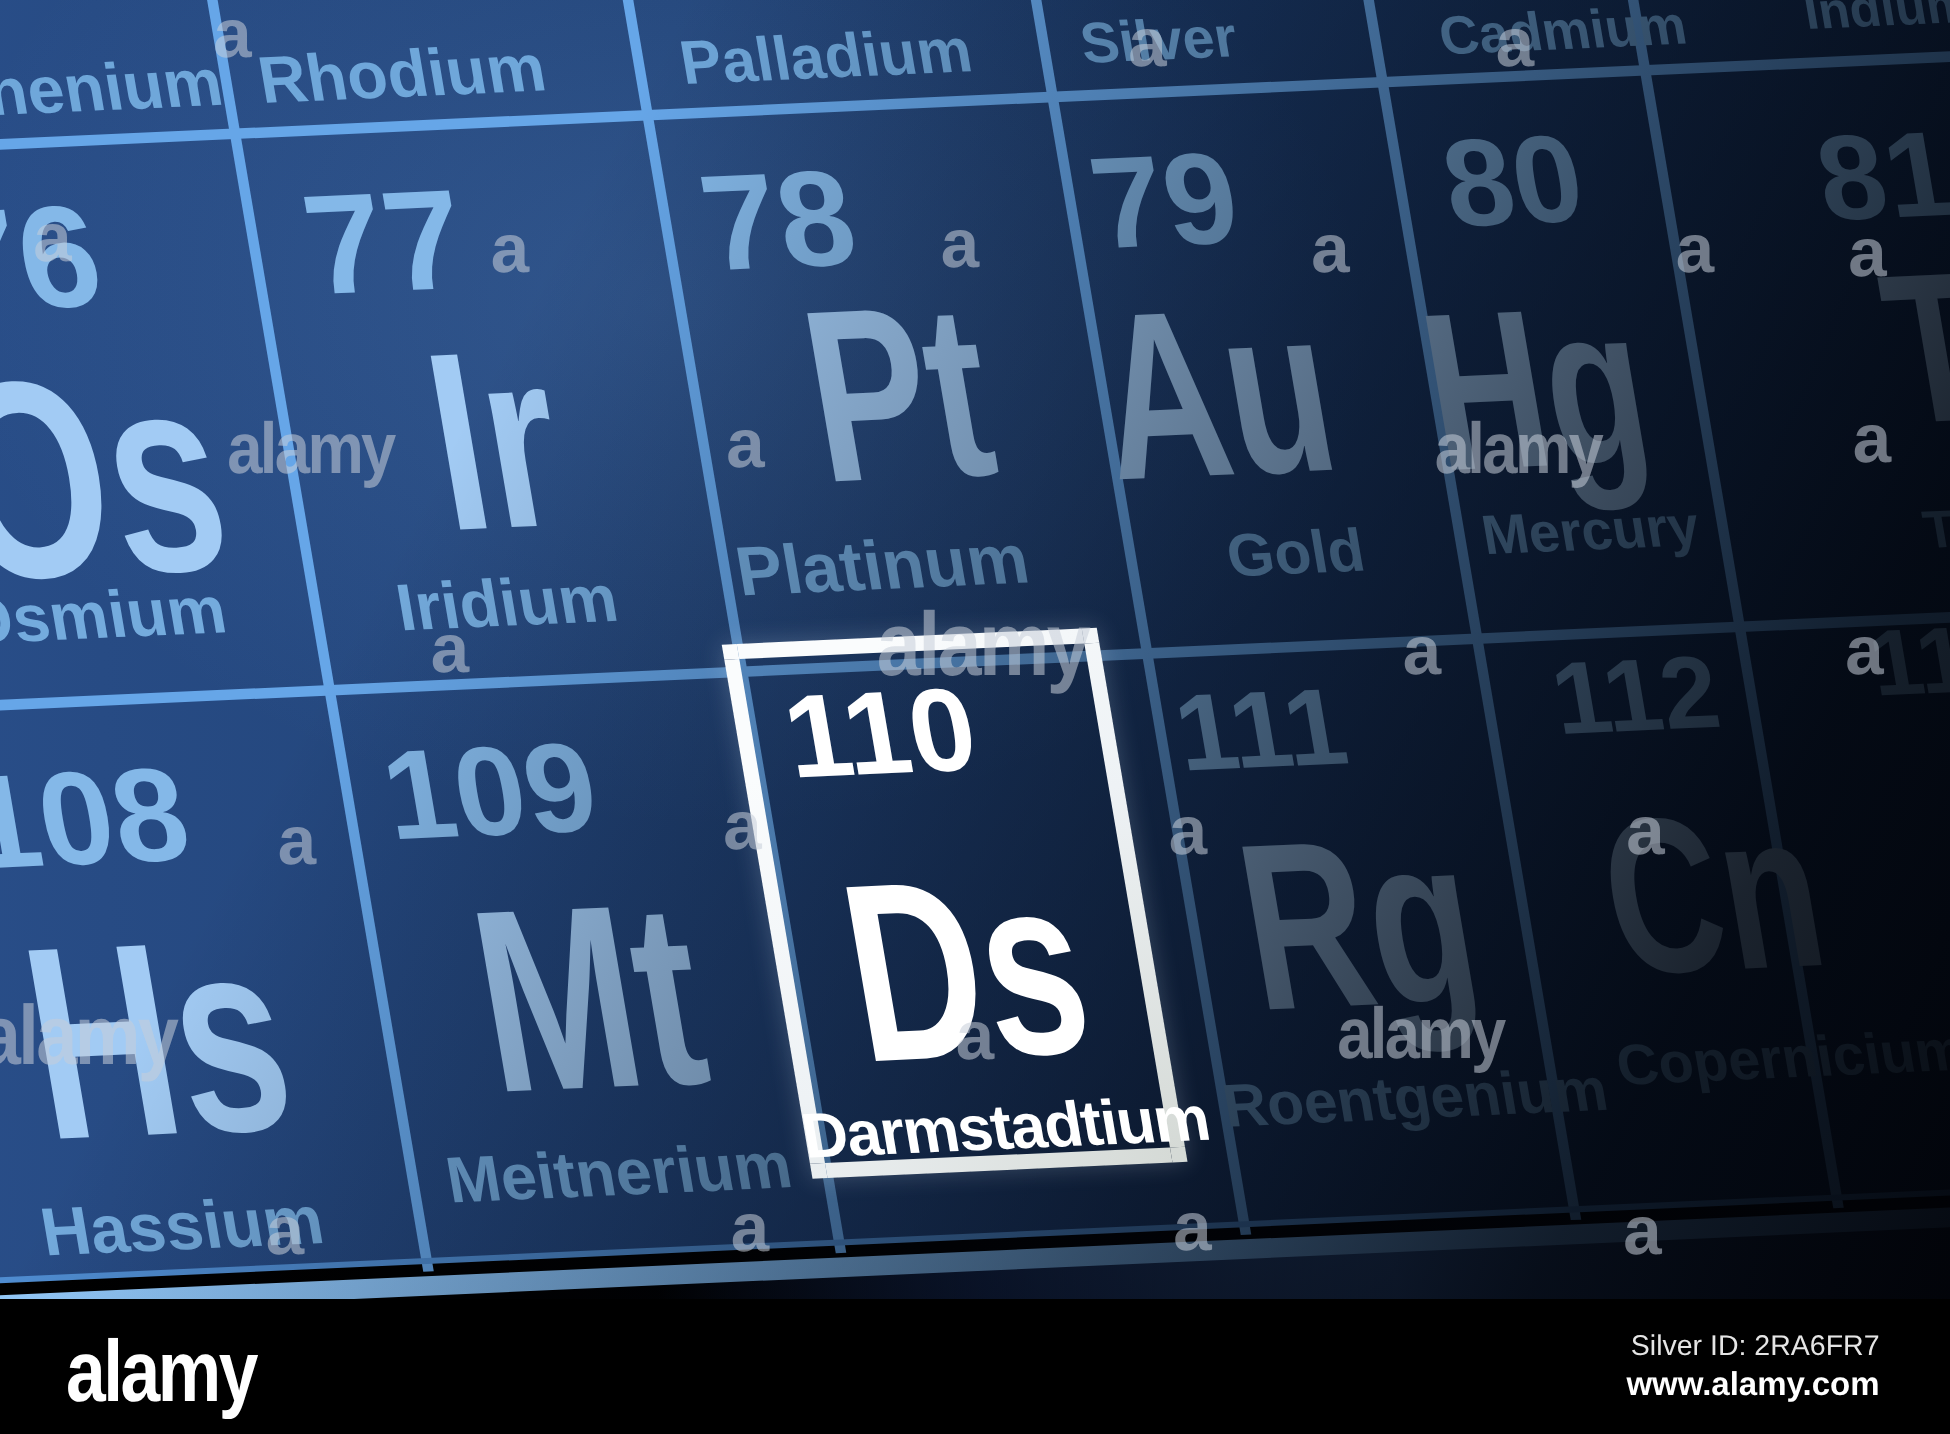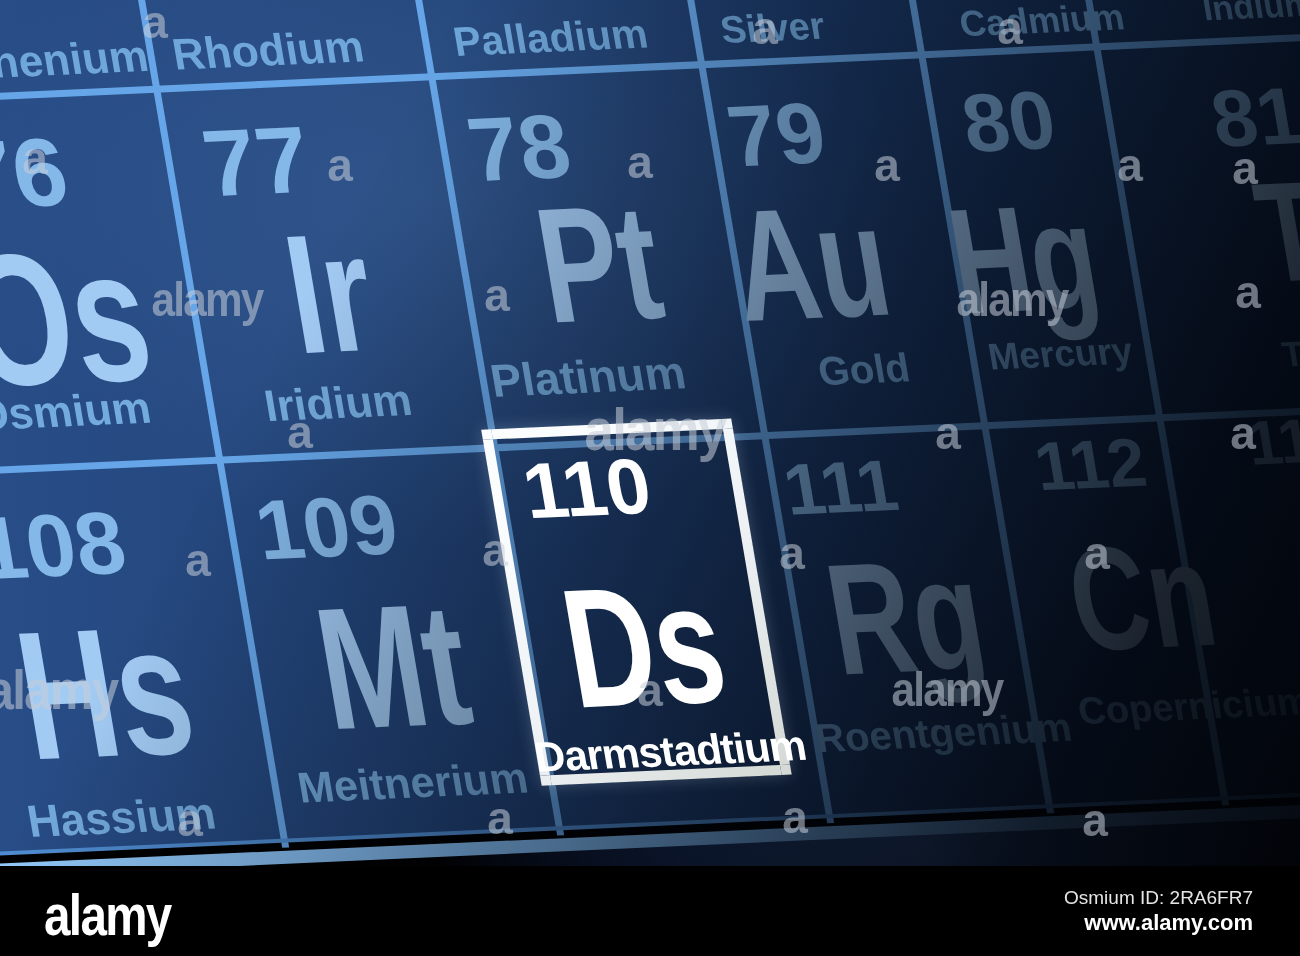--- a/index.html
+++ b/index.html
@@ -185,16 +185,16 @@
       <div class="wm" style="left: 650px; top: 690px; font-size: 46px;">a</div>
       <div class="wm brand" style="left: 947px; top: 690px; font-size: 48px;">alamy</div>
       <div class="wm" style="left: 190px; top: 820px; font-size: 46px;">a</div>
       <div class="wm" style="left: 500px; top: 818px; font-size: 46px;">a</div>
       <div class="wm" style="left: 795px; top: 817px; font-size: 46px;">a</div>
       <div class="wm" style="left: 1095px; top: 820px; font-size: 46px;">a</div>
     </div>
 
   <div class="footer">
     <div class="flogo">alamy</div>
-    <div class="fid">Osmium ID: 2RA6FR7</div>
+    <div class="fid">Silver ID: 2RA6FR7</div>
     <div class="furl">www.alamy.com</div>
   </div>
 </div>
 
 </body></html>

